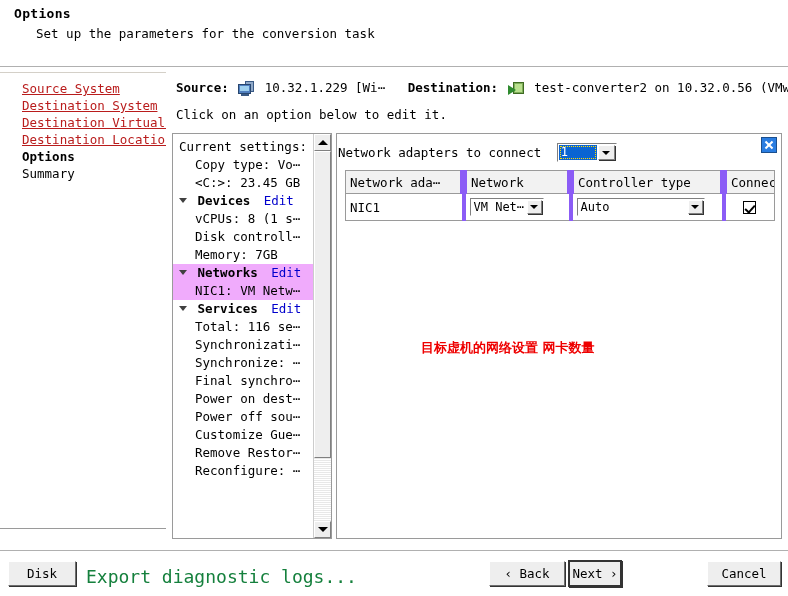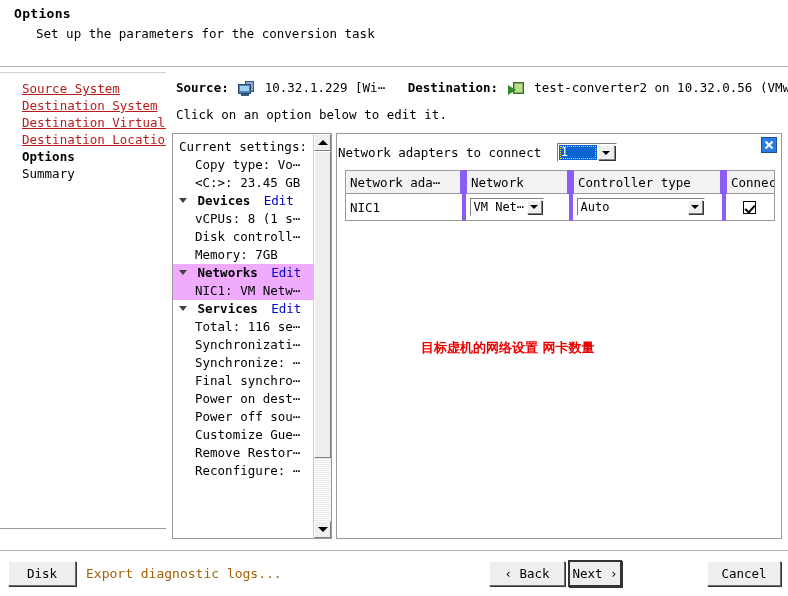--- a/index.html
+++ b/index.html
@@ -462,22 +462,22 @@
     color: #000000;
     cursor: pointer;
     display: flex;
     align-items: center;
     justify-content: center;
     height: 25px;
   }
   .btn-default { border: 2px solid #333333; }
   .link-btn {
     position: absolute;
-    color: #a16207;
-    font-size: 13px;
+    color: #15803d;
+    font-size: 18px;
     cursor: pointer;
     white-space: nowrap;
   }
 </style>
 </head>
 <body>
 
 <div class="app">
 
   <div class="header">

